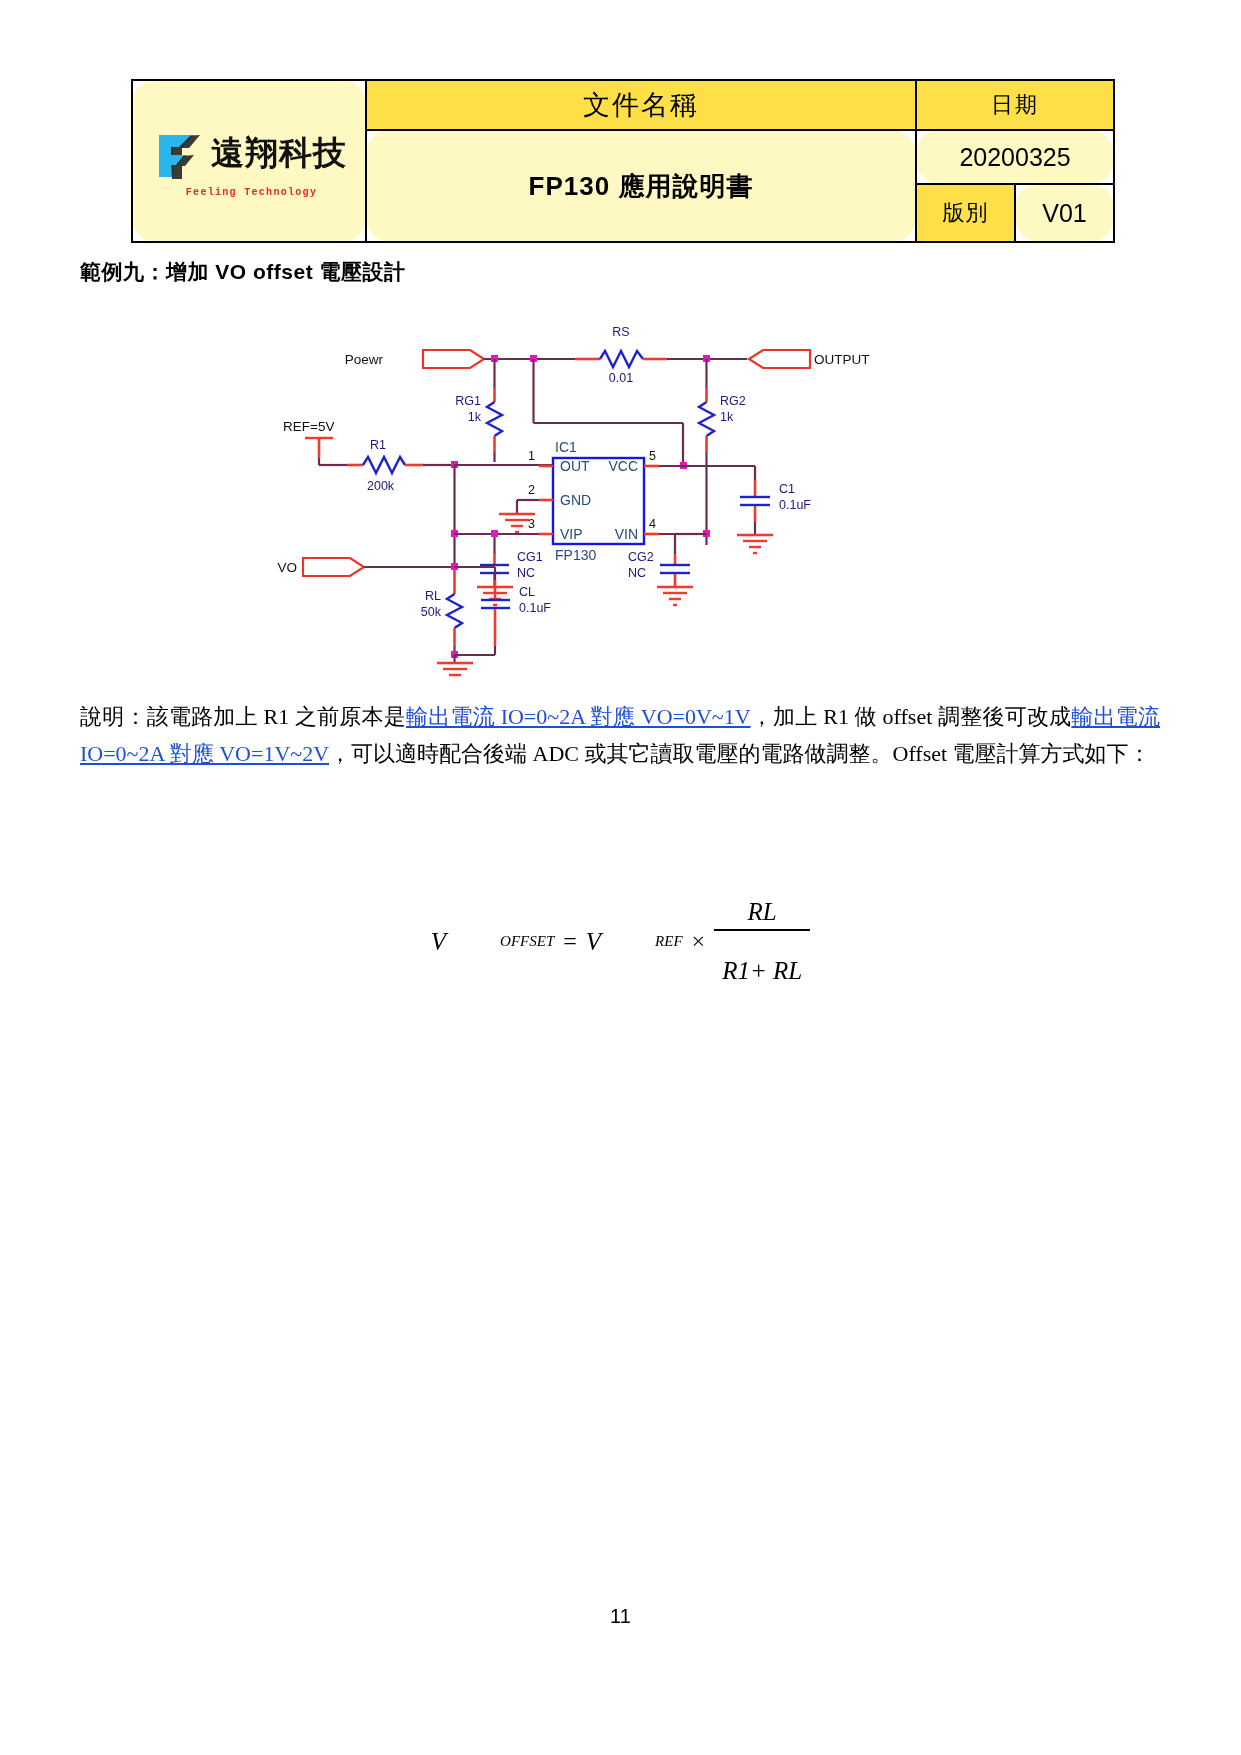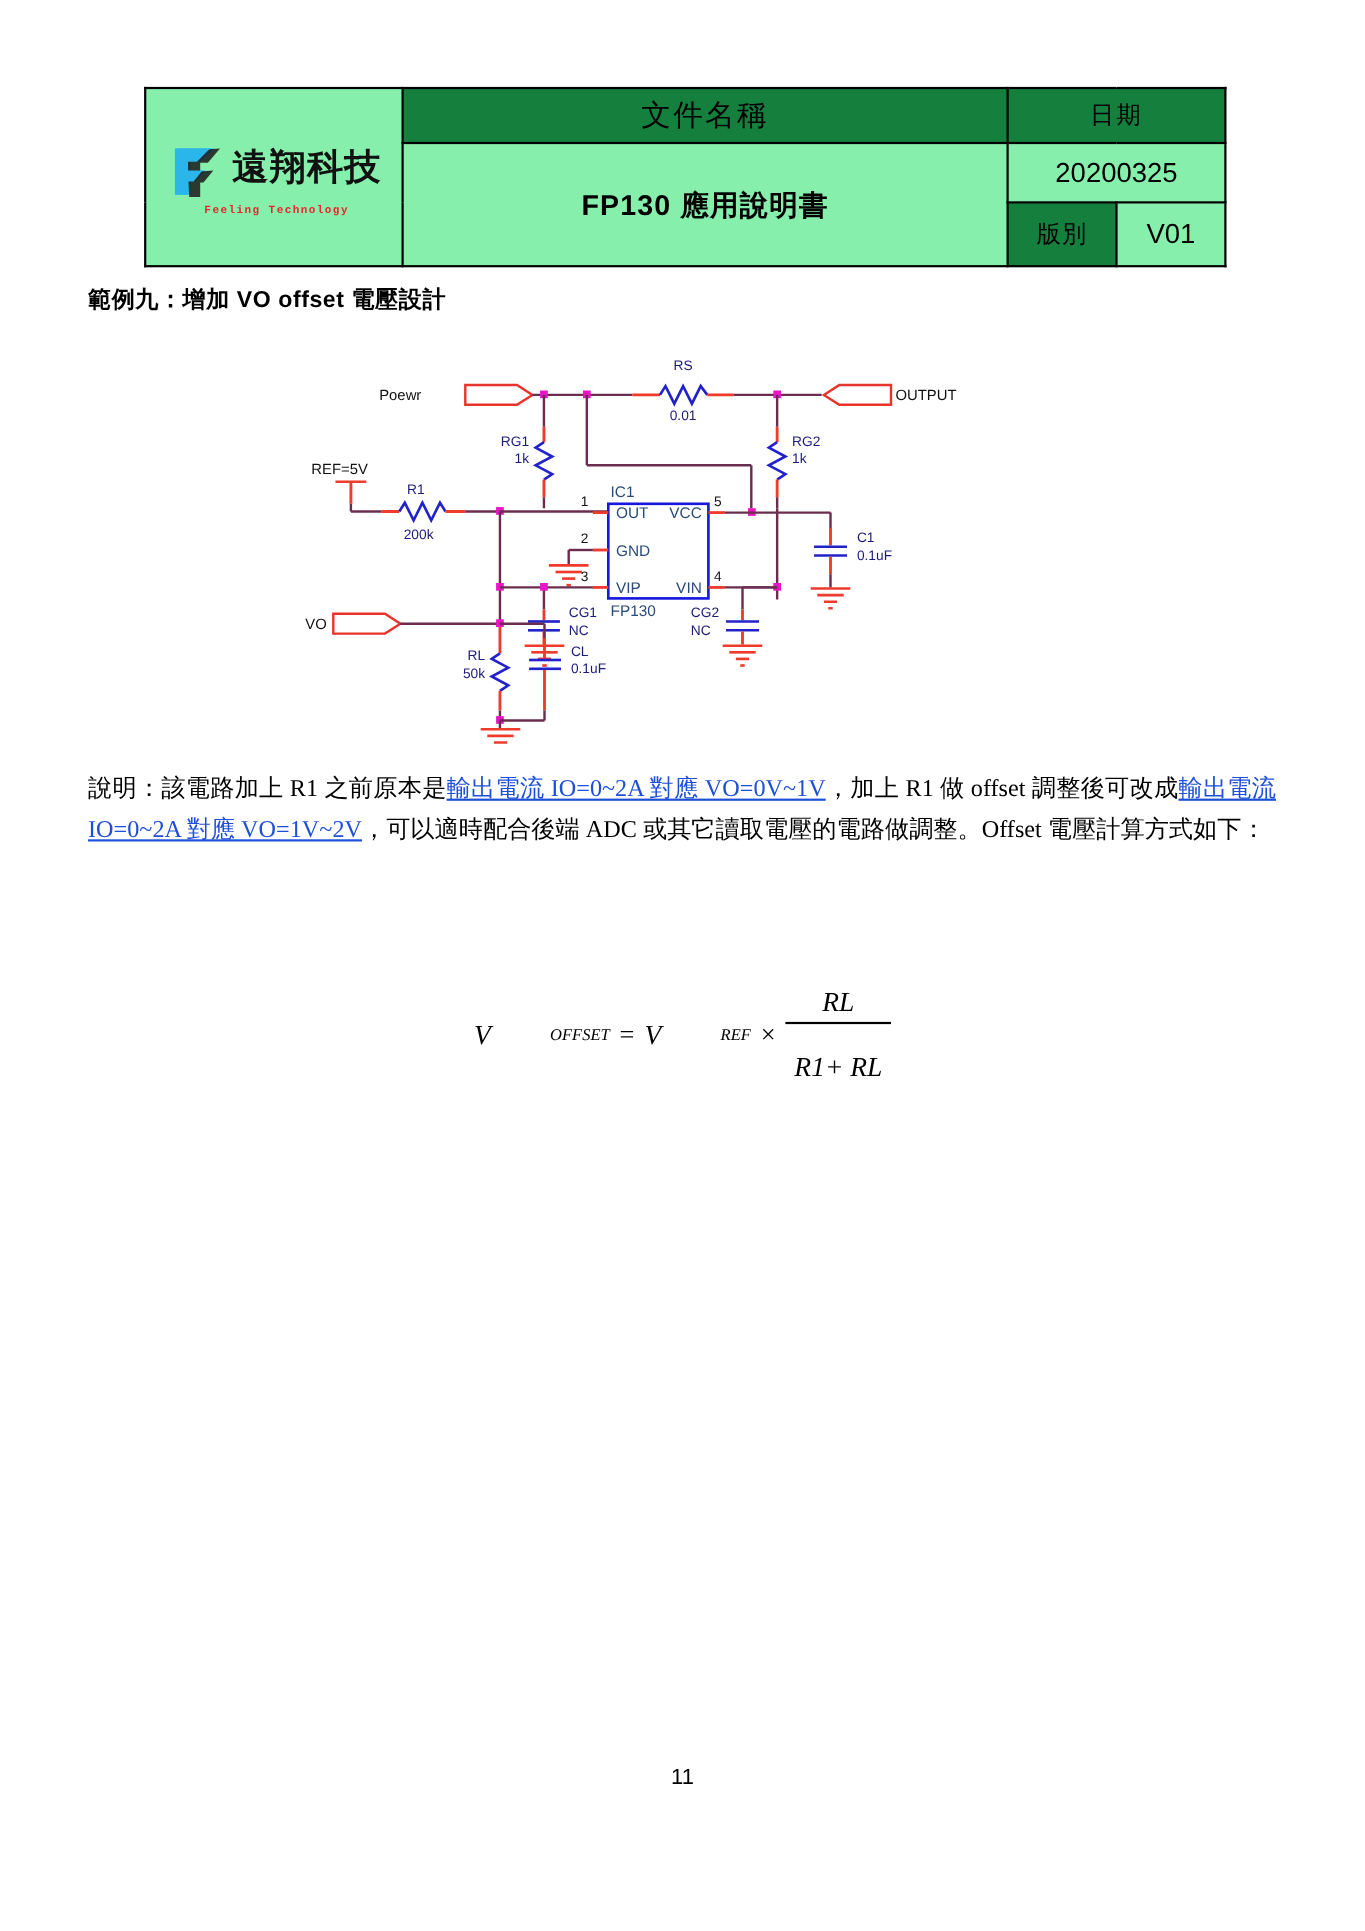--- a/index.html
+++ b/index.html
@@ -18,22 +18,22 @@
     width:984px; height:158px;
     border-collapse:collapse;
     table-layout:fixed;
   }
   .hdr-table td {
     border:2px solid #000;
     padding:0;
     text-align:center;
     vertical-align:middle;
   }
-  .cell-blue { background:#15803d; }
-  .cell-white { background:#86efac; }
+  .cell-blue { background:#fde047; }
+  .cell-white { background:#fef9c3;border-radius:24px; }
   .hdr-doc-name { font-family:"Liberation Serif", serif; font-size:27px; color:#000; letter-spacing:2px; }
   .hdr-date-lbl { font-family:"Liberation Serif", serif; font-size:22px; color:#000; letter-spacing:2px; }
   .hdr-title { font-family:"Liberation Sans", sans-serif; font-size:26px; font-weight:bold; color:#000; letter-spacing:1px;}
   .hdr-date-val { font-family:"Liberation Sans", sans-serif; font-size:25px; color:#000;margin-top:47px; }
   .hdr-ver-lbl { font-family:"Liberation Serif", serif; font-size:22px; color:#000; letter-spacing:1px;}
   .hdr-ver-val { font-family:"Liberation Sans", sans-serif; font-size:25px; color:#000; }
 
   
   .logo-wrap {
     position:relative;

